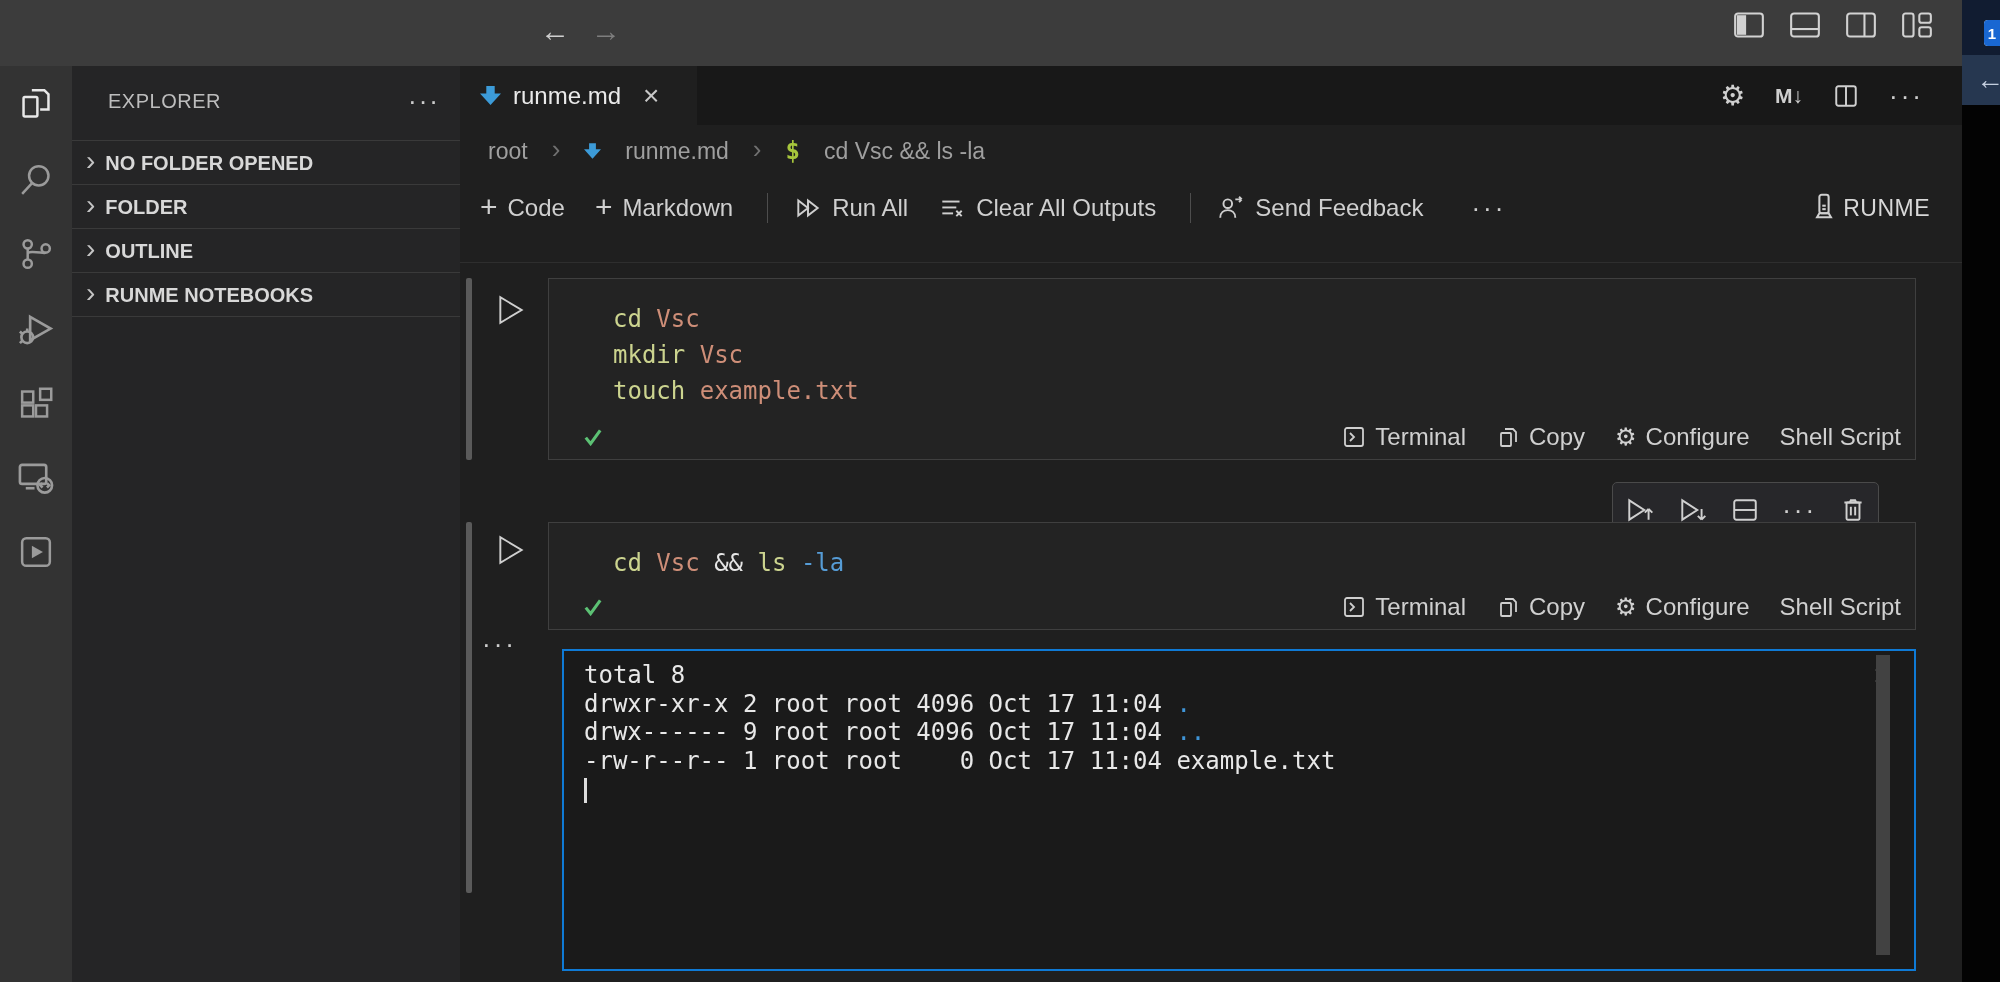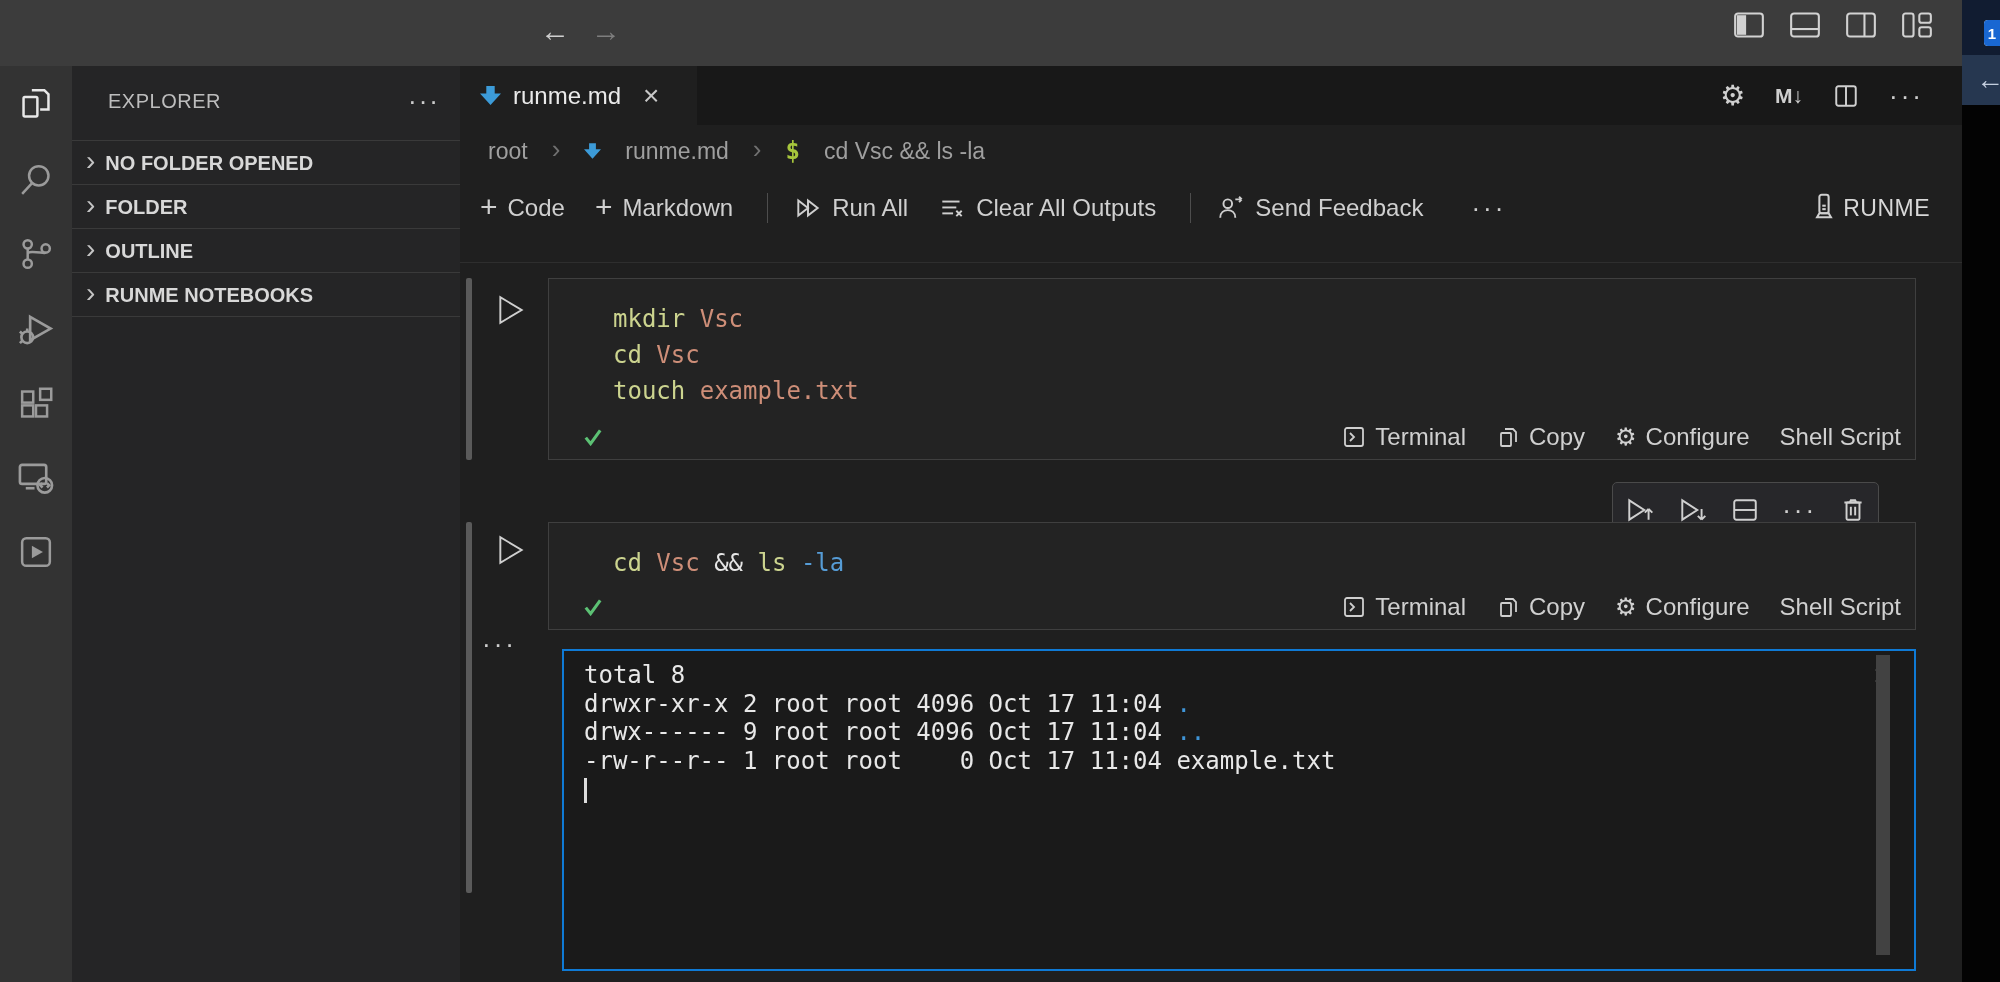--- a/index.html
+++ b/index.html
@@ -299,21 +299,21 @@
   </div>
   <div id="nb-divider"></div>
 
   <div class="focusbar" style="left:6px;top:212px;height:182px;"></div>
   <div class="playbtn" style="top:228px;">
     <svg width="28" height="32" viewBox="0 0 26 30" class="ic">
       <path d="M3 3 v24 l20 -12 Z"></path>
     </svg>
   </div>
   <div class="cellbox" style="top:212px;height:182px;">
-    <div class="cell-code"><div class=""><span class="tk-cmd">mkdir </span><span class="tk-str">Vsc</span></div><div class=""><span class="tk-cmd">cd </span><span class="tk-str">Vsc</span></div><div class=""><span class="tk-cmd">touch </span><span class="tk-str">example.txt</span></div></div>
+    <div class="cell-code"><div class=""><span class="tk-cmd">cd </span><span class="tk-str">Vsc</span></div><div class=""><span class="tk-cmd">mkdir </span><span class="tk-str">Vsc</span></div><div class=""><span class="tk-cmd">touch </span><span class="tk-str">example.txt</span></div></div>
     <div class="cell-status">
       <span class="check">
         <svg width="20" height="18" viewBox="0 0 16 15">
             <polyline points="2,8 6,13 14,2"></polyline>
           </svg>
       </span>
       <div class="cs-right">
         <div class="cs-item">
           <svg width="24" height="24" viewBox="0 0 24 24" class="ic">
             <rect x="3" y="3" width="18" height="18" rx="2"></rect>

